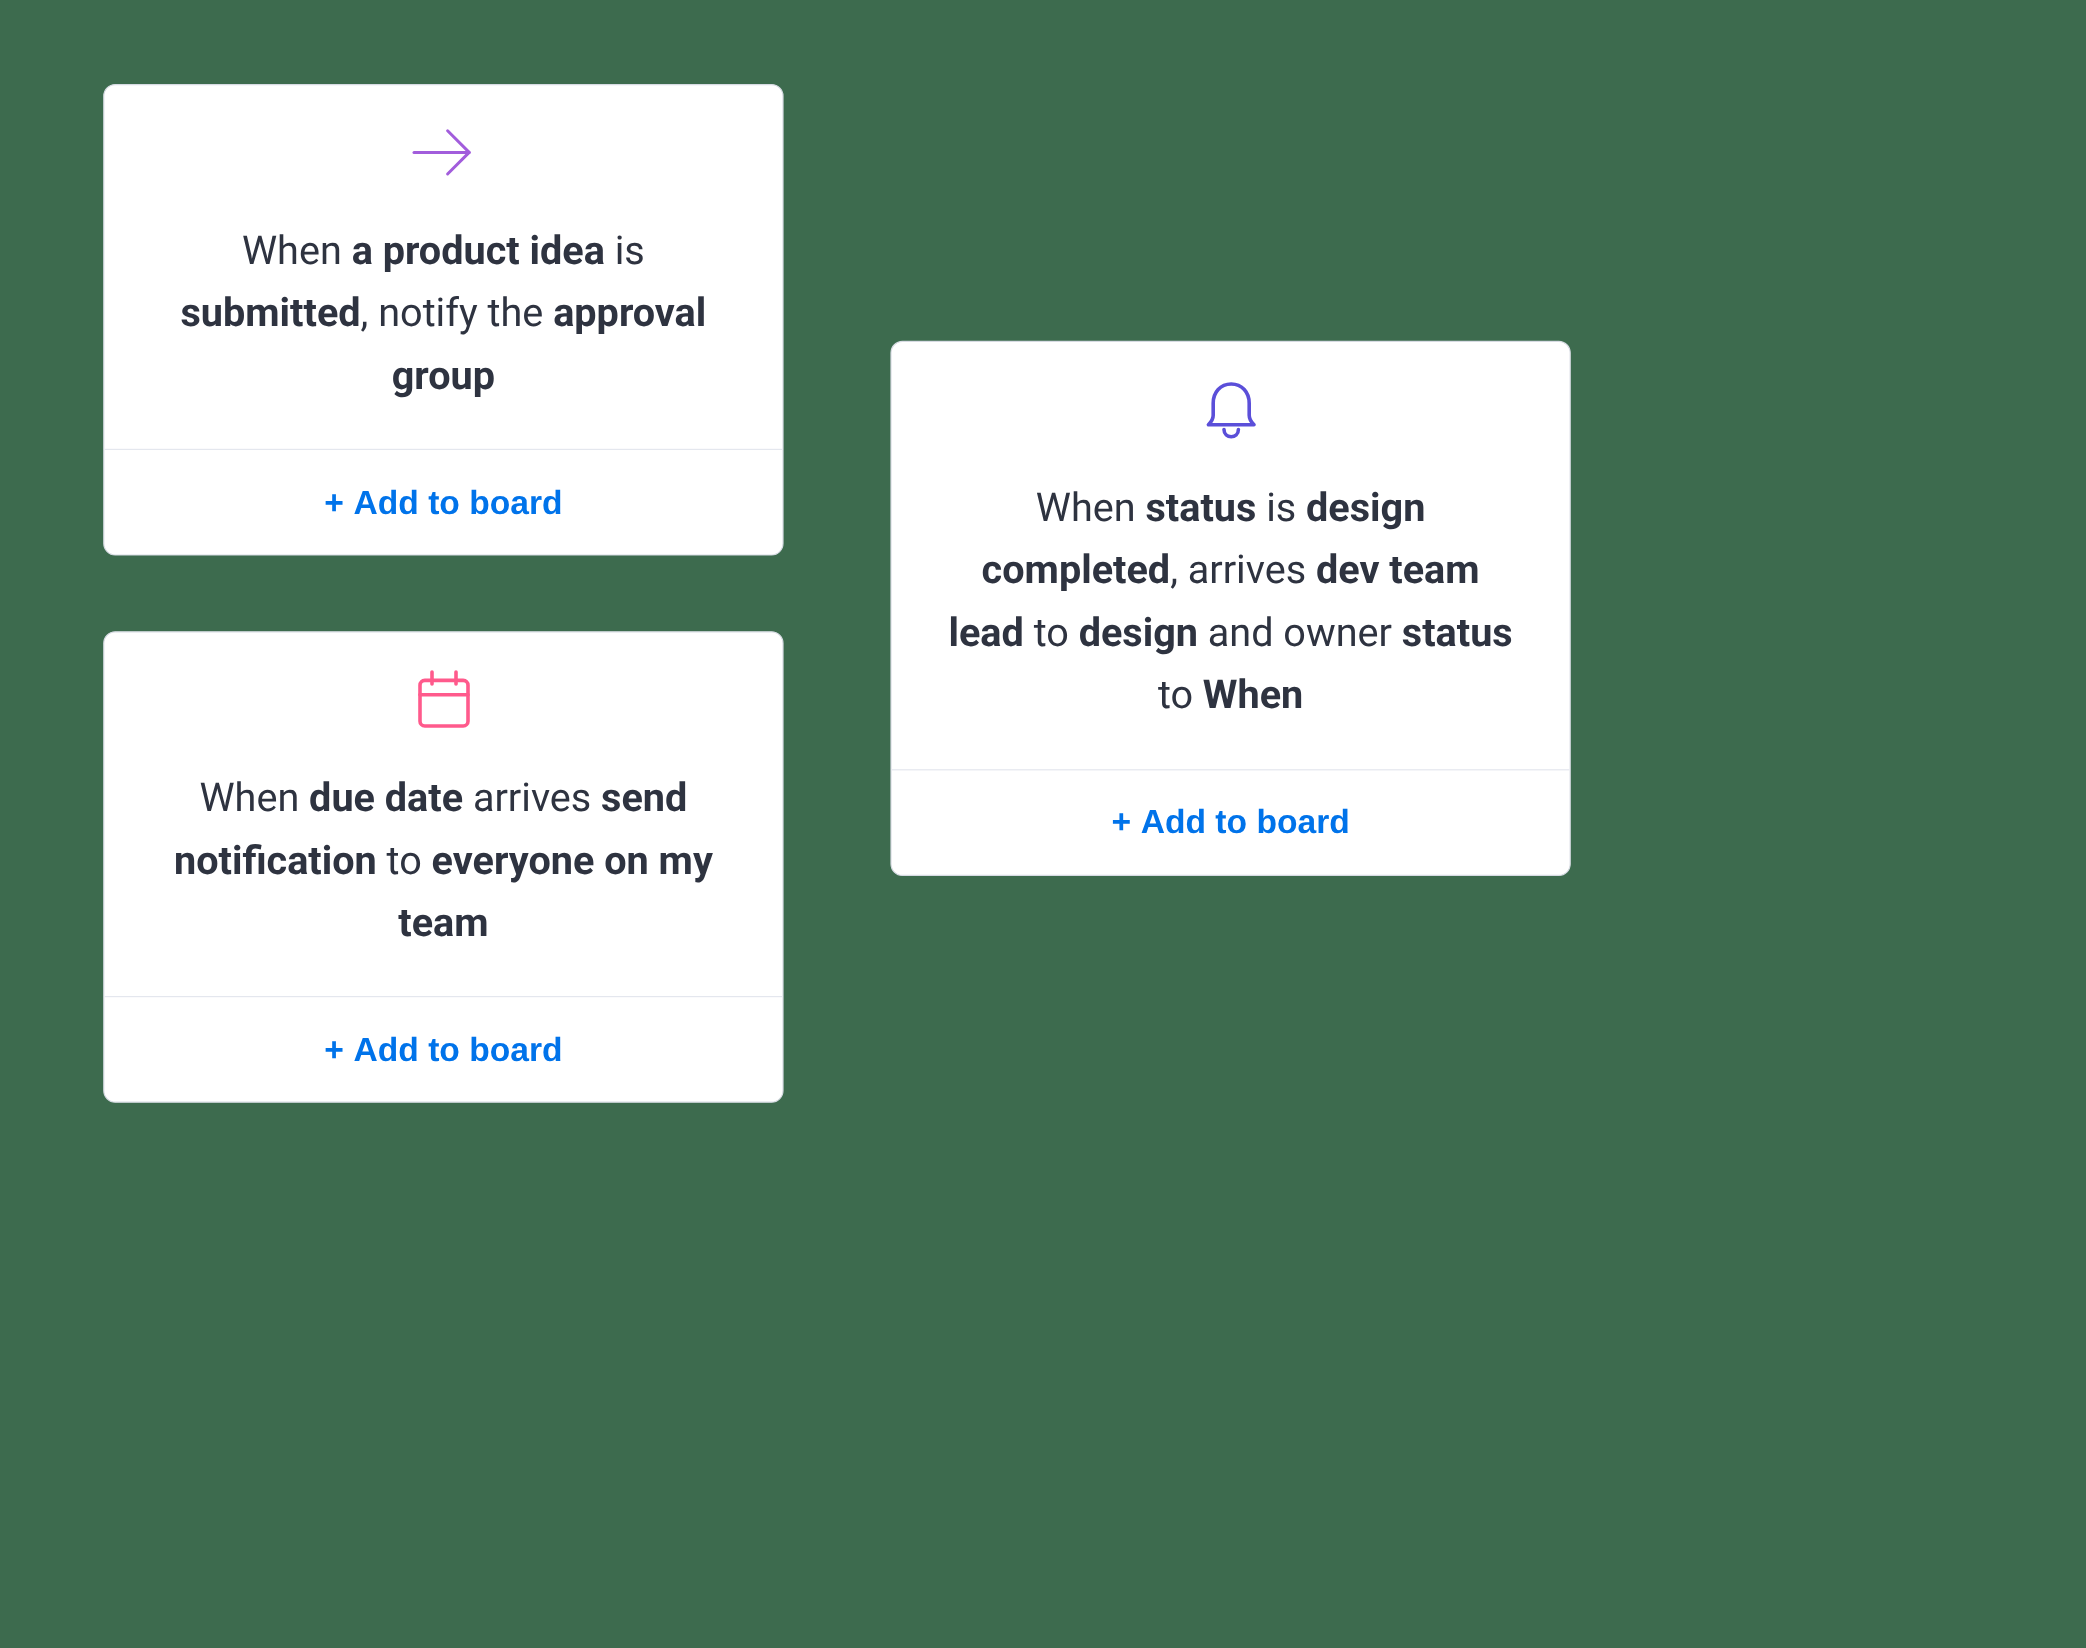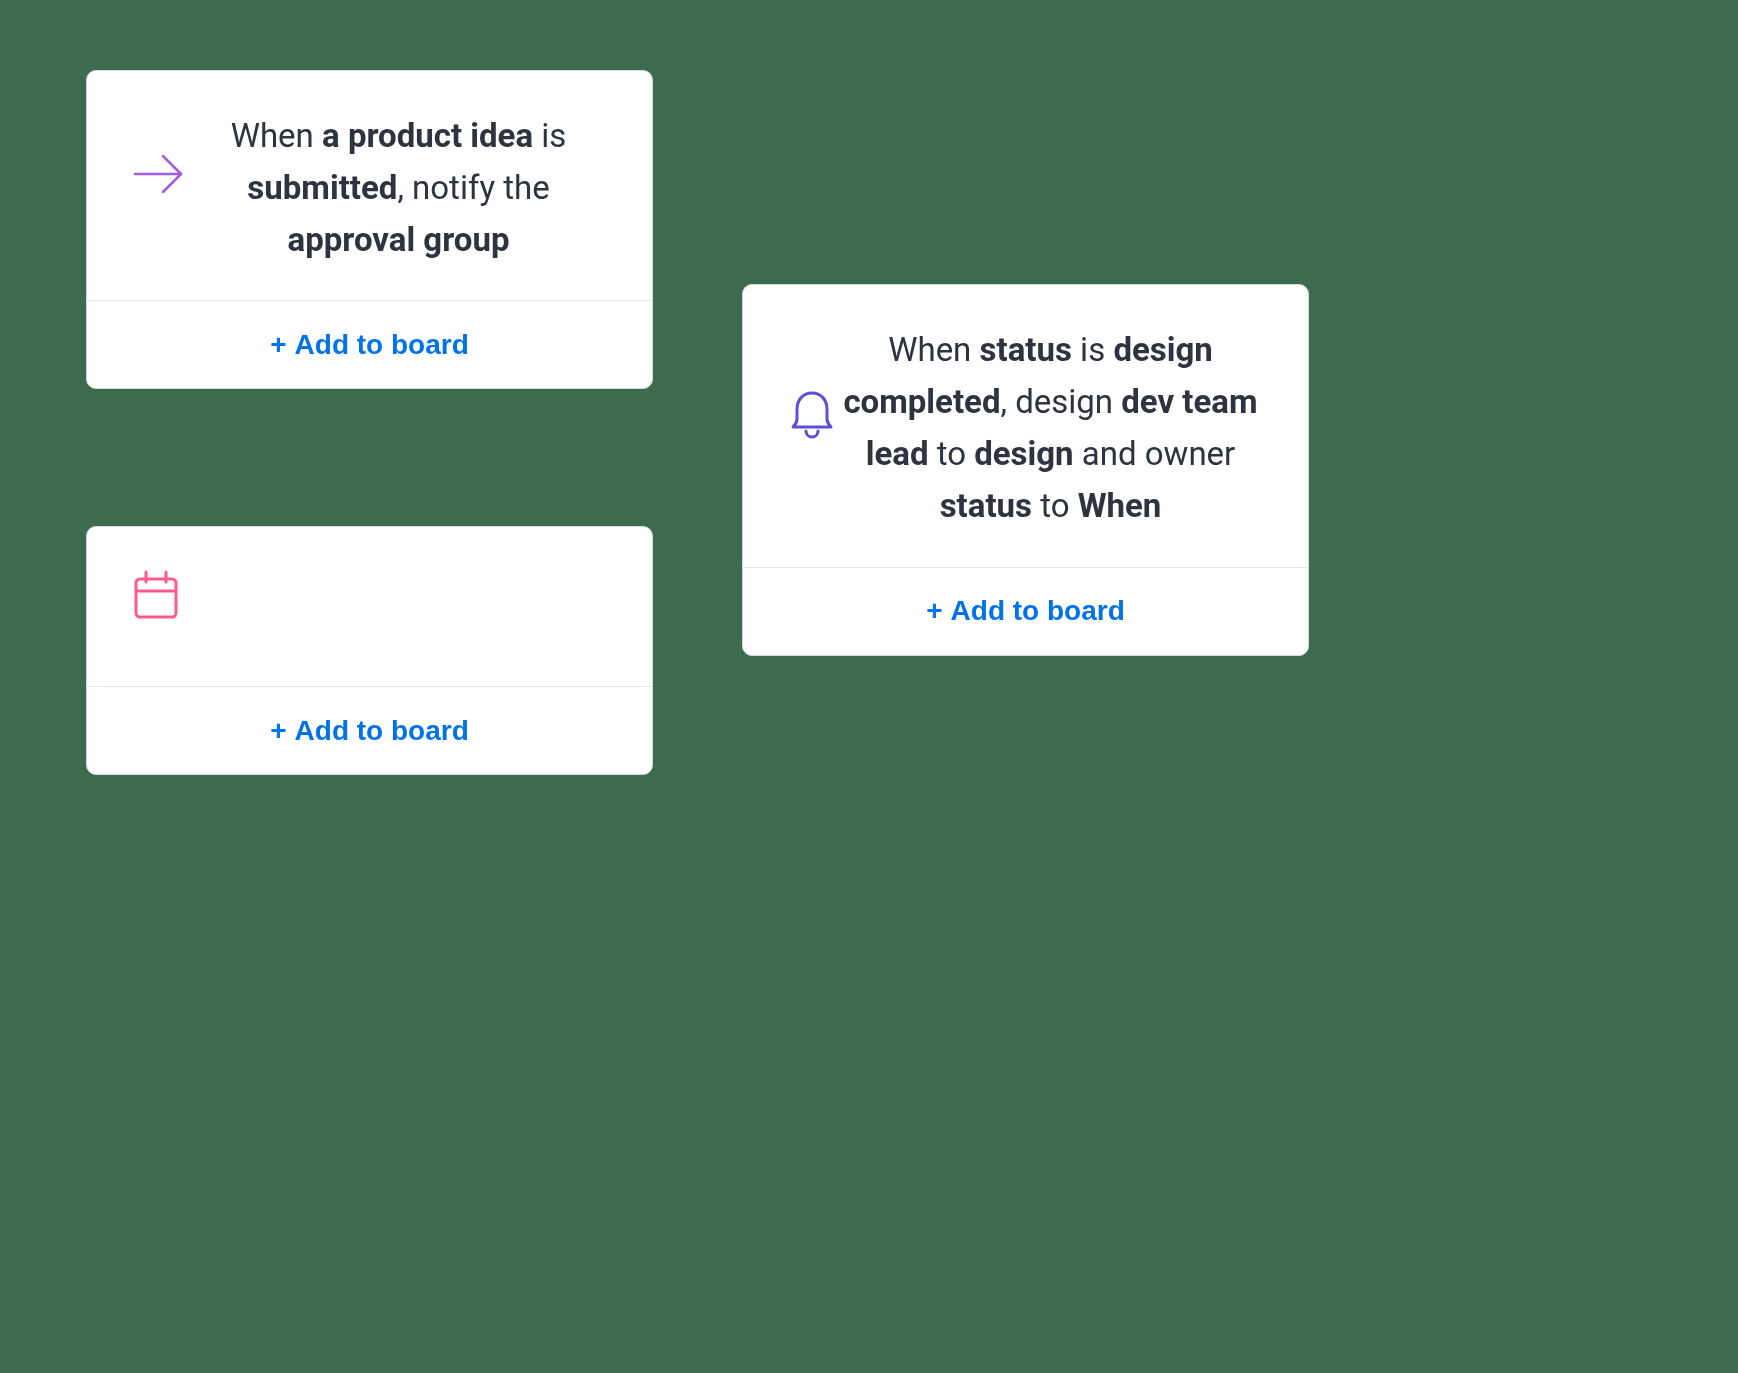--- a/index.html
+++ b/index.html
@@ -17,23 +17,23 @@
     background: #ffffff;
     border: 1px solid #d7dbe3;
     border-radius: 10px;
     overflow: hidden;
     display: flex;
     flex-direction: column;
   }
   .card-body {
     flex: 1;
     display: flex;
-    flex-direction: row;
+    flex-direction: column;
     align-items: center;
-    padding: 39px 44px 34px 44px;
+    padding: 27px 44px 34px 44px;
   }
   .icon-wrap {
     height: 58px;
     display: flex;
     align-items: center;
     justify-content: center;
     margin-bottom: 28px;
   }
   .desc {
     text-align: center;
@@ -92,38 +92,39 @@
 <div class="card" id="card-2">
   <div class="card-body">
     <div class="icon-wrap">
       <svg width="50" height="52" viewBox="0 0 50 52" fill="none" stroke="#ff5a8c" stroke-width="3" stroke-linecap="round" stroke-linejoin="round">
         <rect x="5" y="10" width="40" height="38" rx="4"></rect>
         <line x1="5" y1="22" x2="45" y2="22"></line>
         <line x1="15" y1="3" x2="15" y2="13"></line>
         <line x1="35" y1="3" x2="35" y2="13"></line>
       </svg>
     </div>
+    <p class="desc"><span>When </span><b>due date</b><span> arrives </span><b>send notification</b><span> to </span><b>everyone on my team</b></p>
   </div>
   <div class="card-footer">
     <button class="add-btn">
       <span class="plus">+</span>
       <span>Add to board</span>
     </button>
   </div>
 </div>
 
 <div class="card" id="card-3">
   <div class="card-body">
     <div class="icon-wrap">
       <svg width="50" height="54" viewBox="0 0 50 54" fill="none" stroke="#5b4fd9" stroke-width="3" stroke-linecap="round" stroke-linejoin="round">
         <path d="M25 6 C16 6 10 13 10 22 L10 32 C10 36 8 38 6 40 L44 40 C42 38 40 36 40 32 L40 22 C40 13 34 6 25 6 Z"></path>
         <path d="M19 44 C19 48 22 50 25 50 C28 50 31 48 31 44"></path>
       </svg>
     </div>
-    <p class="desc"><span>When </span><b>status</b><span> is </span><b>design completed</b><span>, design </span><b>dev team lead</b><span> to </span><b>design</b><span> and owner </span><b>status</b><span> to </span><b>When</b></p>
+    <p class="desc"><span>When </span><b>status</b><span> is </span><b>design completed</b><span>, arrives </span><b>dev team lead</b><span> to </span><b>design</b><span> and owner </span><b>status</b><span> to </span><b>When</b></p>
   </div>
   <div class="card-footer">
     <button class="add-btn">
       <span class="plus">+</span>
       <span>Add to board</span>
     </button>
   </div>
 </div>
 
 </body></html>

